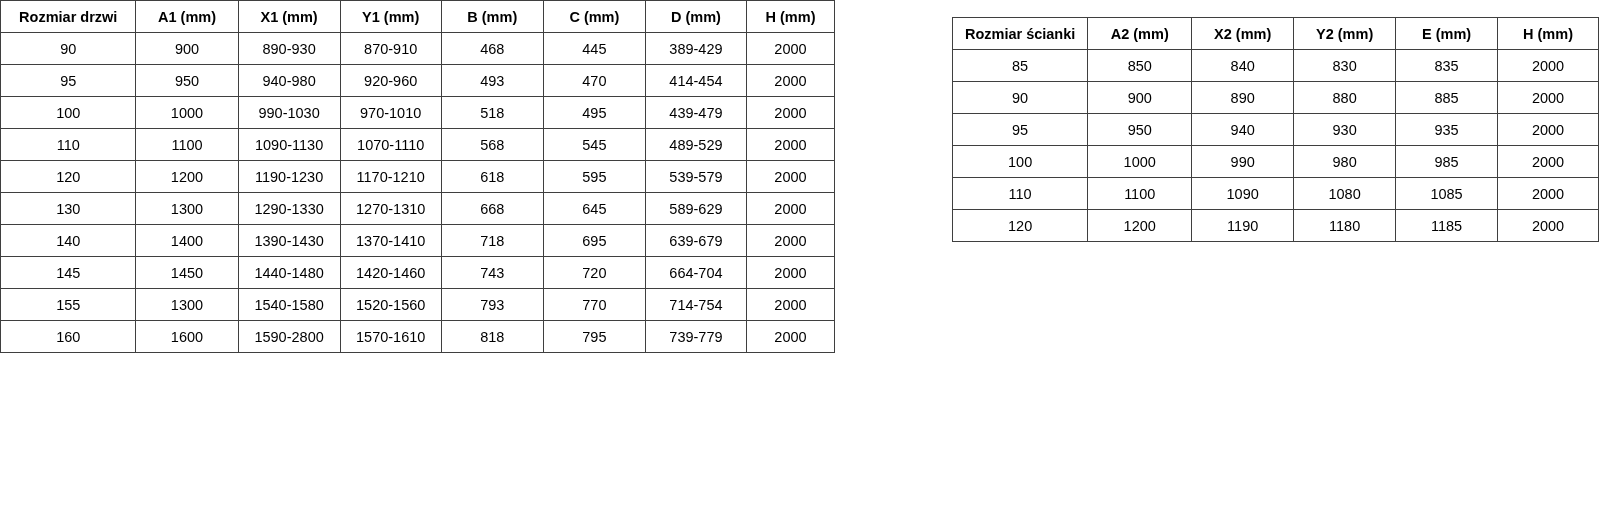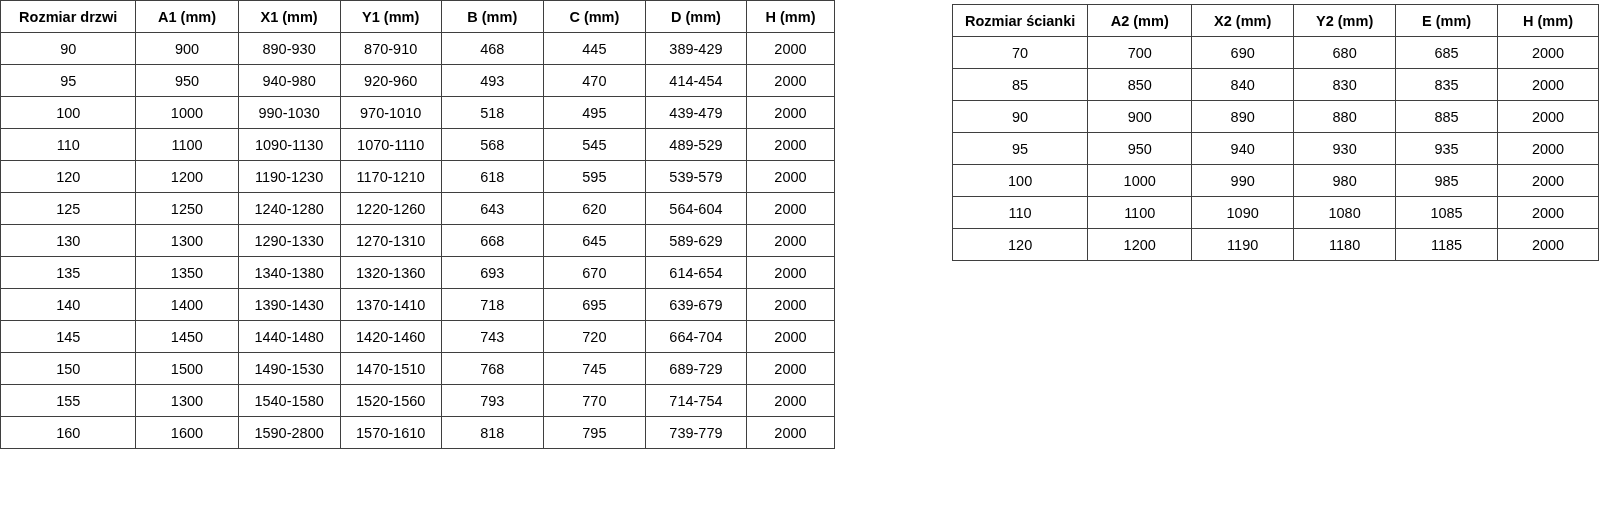--- a/index.html
+++ b/index.html
@@ -30,21 +30,21 @@
     height: 31px;
     font-size: 14.5px;
     color: #000000;
     white-space: nowrap;
     overflow: hidden;
   }
   table.spec-table th {
     font-weight: bold;
   }
   #door-table { left: 0; top: 0; width: 834px; }
-  #wall-table { left: 952px; top: 4px; width: 646px; }
+  #wall-table { left: 952px; top: 17px; width: 646px; }
 </style>
 </head>
 <body>
 
 <div class="canvas">
 
   <table id="door-table" class="spec-table">
     <colgroup>
       <col style="width:134px">
       <col style="width:101px">
@@ -112,80 +112,50 @@
           <td>120</td>
           <td>1200</td>
           <td>1190-1230</td>
           <td>1170-1210</td>
           <td>618</td>
           <td>595</td>
           <td>539-579</td>
           <td>2000</td>
         </tr>
         <tr>
-          <td>125</td>
-          <td>1250</td>
-          <td>1240-1280</td>
-          <td>1220-1260</td>
-          <td>643</td>
-          <td>620</td>
-          <td>564-604</td>
-          <td>2000</td>
-        </tr>
-        <tr>
           <td>130</td>
           <td>1300</td>
           <td>1290-1330</td>
           <td>1270-1310</td>
           <td>668</td>
           <td>645</td>
           <td>589-629</td>
           <td>2000</td>
         </tr>
         <tr>
-          <td>135</td>
-          <td>1350</td>
-          <td>1340-1380</td>
-          <td>1320-1360</td>
-          <td>693</td>
-          <td>670</td>
-          <td>614-654</td>
-          <td>2000</td>
-        </tr>
-        <tr>
           <td>140</td>
           <td>1400</td>
           <td>1390-1430</td>
           <td>1370-1410</td>
           <td>718</td>
           <td>695</td>
           <td>639-679</td>
           <td>2000</td>
         </tr>
         <tr>
           <td>145</td>
           <td>1450</td>
           <td>1440-1480</td>
           <td>1420-1460</td>
           <td>743</td>
           <td>720</td>
           <td>664-704</td>
           <td>2000</td>
         </tr>
         <tr>
-          <td>150</td>
-          <td>1500</td>
-          <td>1490-1530</td>
-          <td>1470-1510</td>
-          <td>768</td>
-          <td>745</td>
-          <td>689-729</td>
-          <td>2000</td>
-        </tr>
-        <tr>
           <td>155</td>
           <td>1300</td>
           <td>1540-1580</td>
           <td>1520-1560</td>
           <td>793</td>
           <td>770</td>
           <td>714-754</td>
           <td>2000</td>
         </tr>
         <tr>
@@ -215,28 +185,20 @@
           <th>Rozmiar ścianki</th>
           <th>A2 (mm)</th>
           <th>X2 (mm)</th>
           <th>Y2 (mm)</th>
           <th>E (mm)</th>
           <th>H (mm)</th>
         </tr>
       </thead>
     <tbody>
         <tr>
-          <td>70</td>
-          <td>700</td>
-          <td>690</td>
-          <td>680</td>
-          <td>685</td>
-          <td>2000</td>
-        </tr>
-        <tr>
           <td>85</td>
           <td>850</td>
           <td>840</td>
           <td>830</td>
           <td>835</td>
           <td>2000</td>
         </tr>
         <tr>
           <td>90</td>
           <td>900</td>

